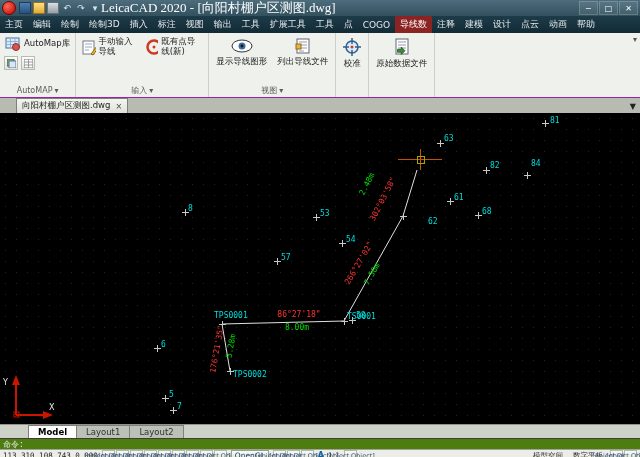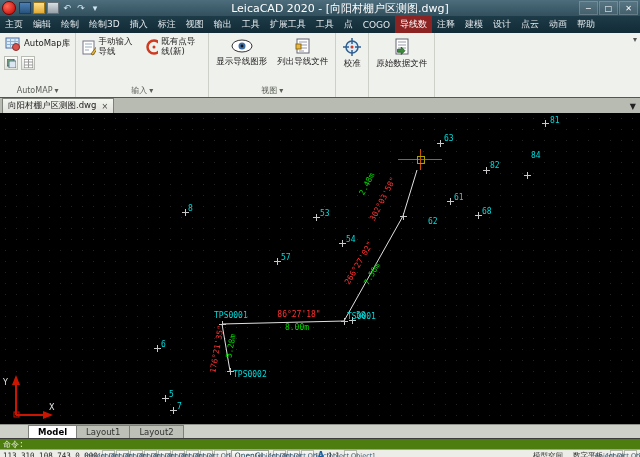--- a/index.html
+++ b/index.html
@@ -7,21 +7,21 @@
   .app{width:640px;height:457px;display:flex;flex-direction:column;}
 
   
   .titlebar{height:16px;background:linear-gradient(#4d6d7c,#32505e);display:flex;align-items:center;color:#fff;padding:0 2px;flex:0 0 auto;}
   .logo{width:12px;height:12px;border-radius:50%;background:radial-gradient(circle at 35% 35%,#ff6a55,#bb0000);border:1px solid #7a0000;margin-right:3px;flex:0 0 auto;}
   .qat{display:flex;align-items:center;gap:2px;}
   .qicon{width:12px;height:12px;display:flex;align-items:center;justify-content:center;font-size:9px;color:#cfe6f5;}
   .qicon[data-name="save-icon"]{background:linear-gradient(#4d7fb5,#28527c);border:1px solid #1c3c5c;width:10px;height:10px;}
   .qicon[data-name="open-icon"]{background:linear-gradient(#ffdf8a,#e2ab35);border:1px solid #9c7516;width:10px;height:10px;}
   .qicon[data-name="print-icon"]{background:linear-gradient(#d9dee2,#96a0a8);border:1px solid #667078;width:10px;height:10px;}
-  .title-text{flex:1;text-align:center;font-size:11px;white-space:nowrap;overflow:hidden;}
+  .title-text{flex:1;font-size:13px;white-space:nowrap;overflow:hidden;font-family:Liberation Serif, serif;}
   .winbtns{display:flex;gap:1px;}
   .winbtn{width:17px;height:12px;display:flex;align-items:center;justify-content:center;font-size:8px;color:#fff;background:rgba(255,255,255,.08);border:1px solid rgba(255,255,255,.18);}
 
   
   .menubar{height:17px;background:linear-gradient(#1d3b48,#122b36);display:flex;align-items:stretch;color:#e4e9ec;font-size:9px;white-space:nowrap;overflow:hidden;flex:0 0 auto;}
   .menu-tab{padding:0 5px;display:flex;align-items:center;cursor:default;}
   .menu-tab.active{background:#8b2323;color:#fff;}
 
   
   .ribbon{height:64px;background:#eff1ec;border-bottom:1px solid #a21caf;display:flex;position:relative;flex:0 0 auto;}
@@ -31,21 +31,21 @@
   .rbtn{color:#222;font-size:8.5px;line-height:1.15;cursor:default;}
   .rbtn-h{display:flex;align-items:center;gap:3px;padding:2px 2px;}
   .rbtn-wrap{display:flex;align-items:center;gap:3px;padding:3px 2px;width:58px;}
   .rbtn-v{display:flex;flex-direction:column;align-items:center;gap:3px;padding:4px 4px 0;text-align:center;}
   .rsmall-row{display:flex;gap:3px;padding:2px 1px;}
   .rsmall{width:12px;height:12px;border:1px solid #b9bcb2;background:linear-gradient(#fdfdfc,#dfe2da);display:flex;align-items:center;justify-content:center;}
   .ribbon-collapse{position:absolute;right:3px;top:2px;font-size:8px;color:#555;}
   .automap-col{display:flex;flex-direction:column;}
 
   
-  .doctabbar{height:15px;background:#b7bbb2;display:flex;align-items:flex-end;padding:0 2px;flex:0 0 auto;position:relative;}
+  .doctabbar{height:15px;background:#b7bbb2;display:flex;align-items:flex-end;padding:0 16px;flex:0 0 auto;position:relative;}
   .doctab{height:14px;background:linear-gradient(#f4f5f0,#dfe1d9);border:1px solid #7e8179;border-bottom:none;display:flex;align-items:center;gap:5px;font-size:8.5px;padding:0 5px;color:#222;}
   .doctab .close{font-size:8px;color:#444;}
   .doctab-dropdown{position:absolute;right:4px;bottom:2px;font-size:8px;color:#222;}
 
   
   .canvas{height:311px;position:relative;overflow:hidden;background-color:#000;flex:0 0 auto;
     background-image:radial-gradient(#242424 0.8px,transparent 0.9px);background-size:11px 11px;}
   .lines{position:absolute;left:0;top:0;pointer-events:none;}
   .marker{position:absolute;width:7px;height:7px;margin-left:-3px;margin-top:-3px;}
   .marker::before{content:'';position:absolute;left:3px;top:0;width:1px;height:7px;background:#c9c9c9;}
@@ -277,21 +277,21 @@
         <span class="marker" data-name="point-marker" style="left: 344px; top: 208px;"></span>
         <span class="marker" data-name="point-marker" style="left: 403px; top: 103px;"></span>
         <span class="marker" data-name="point-marker" style="left: 230px; top: 258px;"></span>
       </div>
 
     <div data-name="point-labels">
 
     <span class="ptlabel" data-name="point-label" style="left: 550px; top: 3px;">81</span>
         <span class="ptlabel" data-name="point-label" style="left: 444px; top: 21px;">63</span>
         <span class="ptlabel" data-name="point-label" style="left: 490px; top: 48px;">82</span>
-        <span class="ptlabel" data-name="point-label" style="left: 531px; top: 38px;">84</span>
+        <span class="ptlabel" data-name="point-label" style="left: 531px; top: 46px;">84</span>
         <span class="ptlabel" data-name="point-label" style="left: 454px; top: 80px;">61</span>
         <span class="ptlabel" data-name="point-label" style="left: 482px; top: 94px;">68</span>
         <span class="ptlabel" data-name="point-label" style="left: 320px; top: 96px;">53</span>
         <span class="ptlabel" data-name="point-label" style="left: 188px; top: 91px;">8</span>
         <span class="ptlabel" data-name="point-label" style="left: 346px; top: 122px;">54</span>
         <span class="ptlabel" data-name="point-label" style="left: 281px; top: 140px;">57</span>
         <span class="ptlabel" data-name="point-label" style="left: 356px; top: 198px;">58</span>
         <span class="ptlabel" data-name="point-label" style="left: 161px; top: 227px;">6</span>
         <span class="ptlabel" data-name="point-label" style="left: 169px; top: 277px;">5</span>
         <span class="ptlabel" data-name="point-label" style="left: 177px; top: 289px;">7</span>

